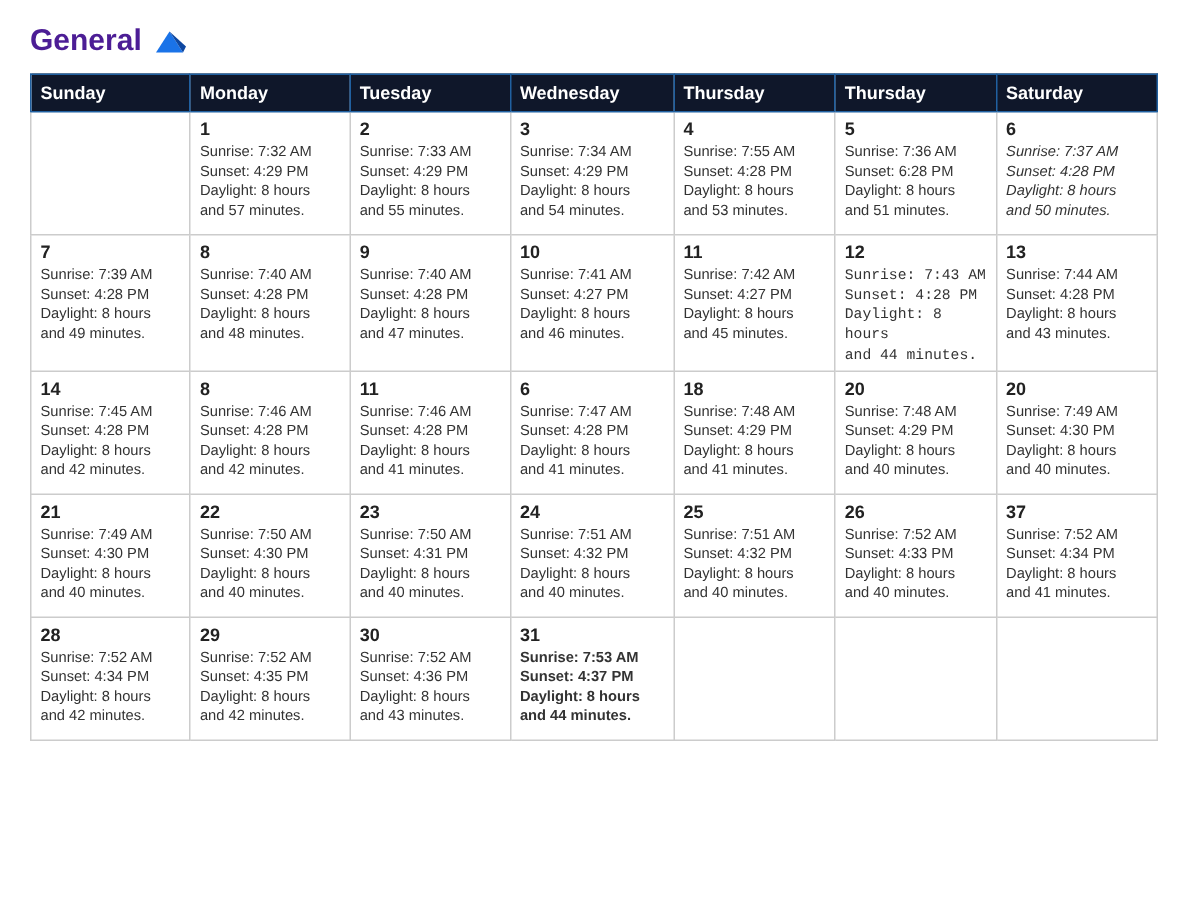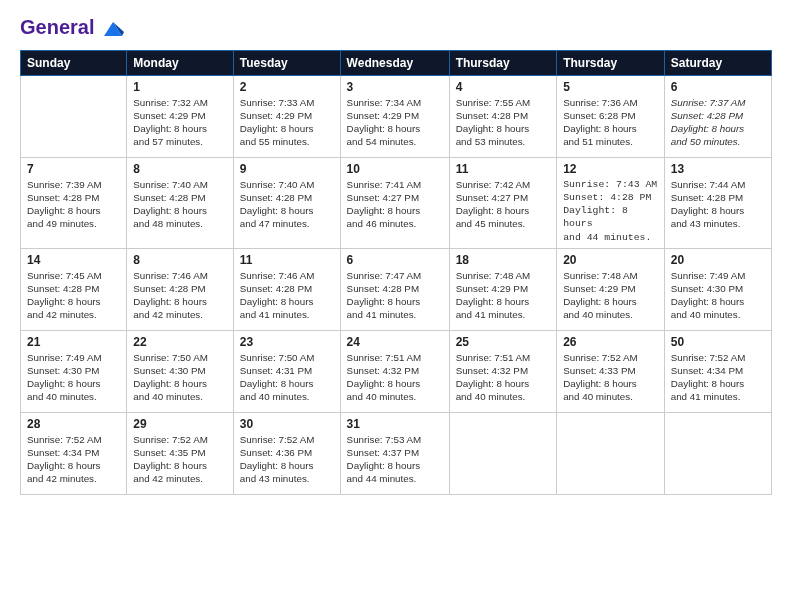--- a/index.html
+++ b/index.html
@@ -301,21 +301,21 @@
 and 40 minutes.</div>
           </td>
           <td>
             <div class="day-number">26</div>
             <div class="day-info" style="white-space: pre-line;">Sunrise: 7:52 AM
 Sunset: 4:33 PM
 Daylight: 8 hours
 and 40 minutes.</div>
           </td>
           <td>
-            <div class="day-number">50</div>
+            <div class="day-number">37</div>
             <div class="day-info" style="white-space: pre-line;">Sunrise: 7:52 AM
 Sunset: 4:34 PM
 Daylight: 8 hours
 and 41 minutes.</div>
           </td>
         </tr>
         <tr class="last-row">
           <td>
             <div class="day-number">28</div>
             <div class="day-info" style="white-space: pre-line;">Sunrise: 7:52 AM
@@ -332,21 +332,21 @@
           </td>
           <td>
             <div class="day-number">30</div>
             <div class="day-info" style="white-space: pre-line;">Sunrise: 7:52 AM
 Sunset: 4:36 PM
 Daylight: 8 hours
 and 43 minutes.</div>
           </td>
           <td>
             <div class="day-number">31</div>
-            <div class="day-info" style="white-space: pre-line;">Sunrise: 7:53 AM
+            <div class="day-info" style="white-space: pre-line; font-weight: bold;">Sunrise: 7:53 AM
 Sunset: 4:37 PM
 Daylight: 8 hours
 and 44 minutes.</div>
           </td>
           <td class="empty"></td>
           <td class="empty"></td>
           <td class="empty"></td>
         </tr>
       </tbody>
   </table>

